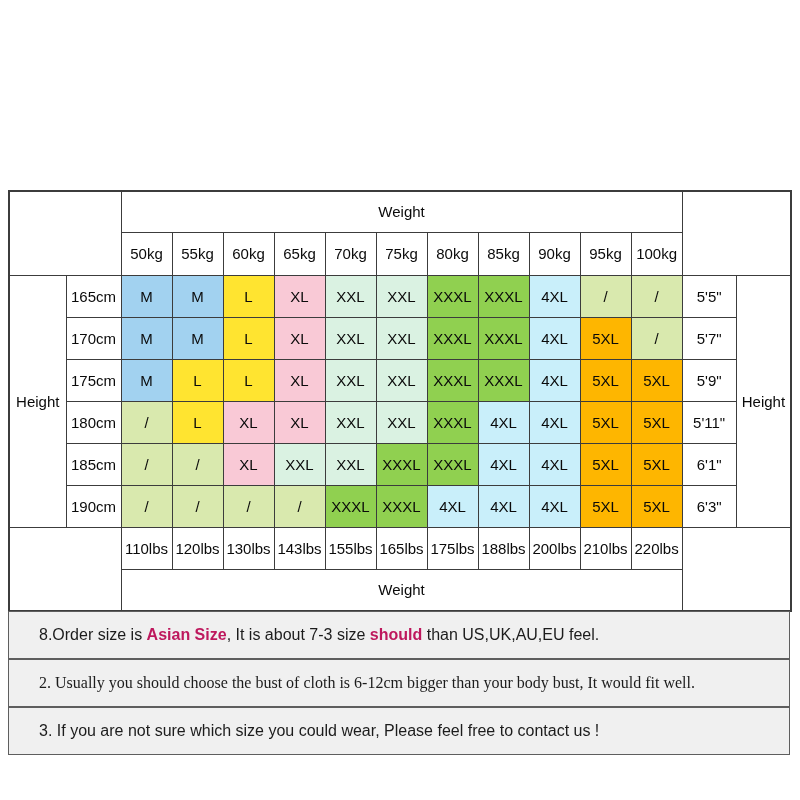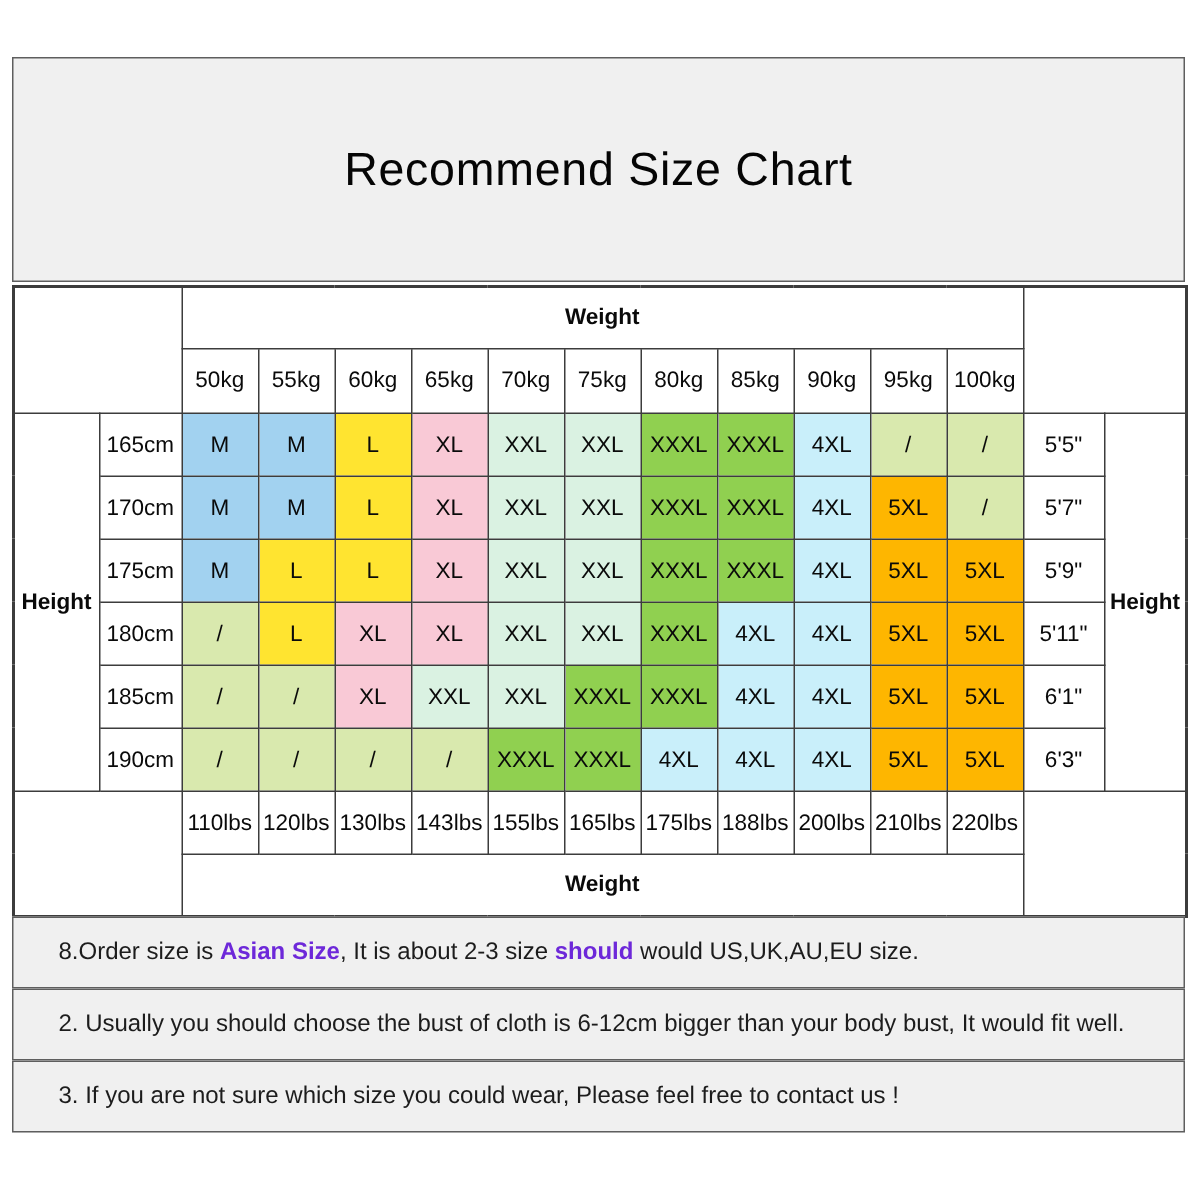--- a/index.html
+++ b/index.html
@@ -16,53 +16,50 @@
   table.size-table {
     position:absolute; left:8px; top:190px; width:782px;
     border-collapse:collapse; table-layout:fixed;
     border:2px solid #3c3c3c;
   }
   table.size-table td {
     border:1px solid #3c3c3c; text-align:center; vertical-align:middle;
     font-size:15px; color:#0a0a0a; background:#ffffff; overflow:hidden;
     padding:0;
   }
-  table.size-table td.hdr { font-weight:bold; font-size:15px; }
+  table.size-table td.hdr { font-weight:normal; font-size:15px; }
   tr.r-head1 { height:41px; }
   tr.r-head2 { height:43px; }
   tr.data-row { height:42px; }
   tr.r-lbs { height:42px; }
   tr.r-wb { height:42px; }
 
   .watermark {
     position:absolute; left:8px; top:352px; width:782px; height:92px;
     line-height:92px; text-align:center; text-indent:22px;
     font-family:"DejaVu Serif", serif; font-size:58px; letter-spacing:6px;
     color:rgba(255,255,255,0.48); z-index:5; pointer-events:none; white-space:nowrap;
   }
 
   .note {
     position:absolute; left:8px; width:782px; height:48px;
     background:#f0f0f0; border:1px solid #5e5e5e;
     font-size:16px; color:#1c1c1c; line-height:46px;
     padding-left:30px; white-space:pre-wrap; overflow:hidden;
   }
   .note-1 { top:611px; }
-  .note-2 { top:659px; }
+  .note-2 { top:659px;font-family:Liberation Serif, serif; }
   .note-3 { top:707px; }
-  .note .red { color:#6d28d9; font-weight:bold; }
+  .note .red { color:#be185d; font-weight:bold; }
 </style>
 </head>
 <body>
 
 <div class="canvas">
 
-  <div class="title-box">
-    <div class="title">Recommend Size Chart</div>
-  </div>
 
   <table class="size-table">
     <colgroup>
       <col style="width:57px">
       <col style="width:55px">
       <col style="width:51px">
         <col style="width:51px">
         <col style="width:51px">
         <col style="width:51px">
         <col style="width:51px">
@@ -201,17 +198,17 @@
           <td>220lbs</td>
           <td colspan="2" rowspan="2"></td>
       </tr>
       <tr class="r-wb">
         <td colspan="11" class="hdr">Weight</td>
       </tr>
     </tbody>
   </table>
 
 
-  <div class="note note-1"><span>8.Order size is </span><span class="red">Asian Size</span><span>, It is about 2-3 size </span><span class="red">should</span><span> would US,UK,AU,EU size.</span></div>
+  <div class="note note-1"><span>8.Order size is </span><span class="red">Asian Size</span><span>, It is about 7-3 size </span><span class="red">should</span><span> than US,UK,AU,EU feel.</span></div>
   <div class="note note-2"><span>2. Usually you should choose the bust of cloth is 6-12cm bigger than your body bust, It would fit well.</span></div>
   <div class="note note-3"><span>3. If you are not sure which size you could wear, Please feel free to contact us !</span></div>
 
 </div>
 
 </body></html>

